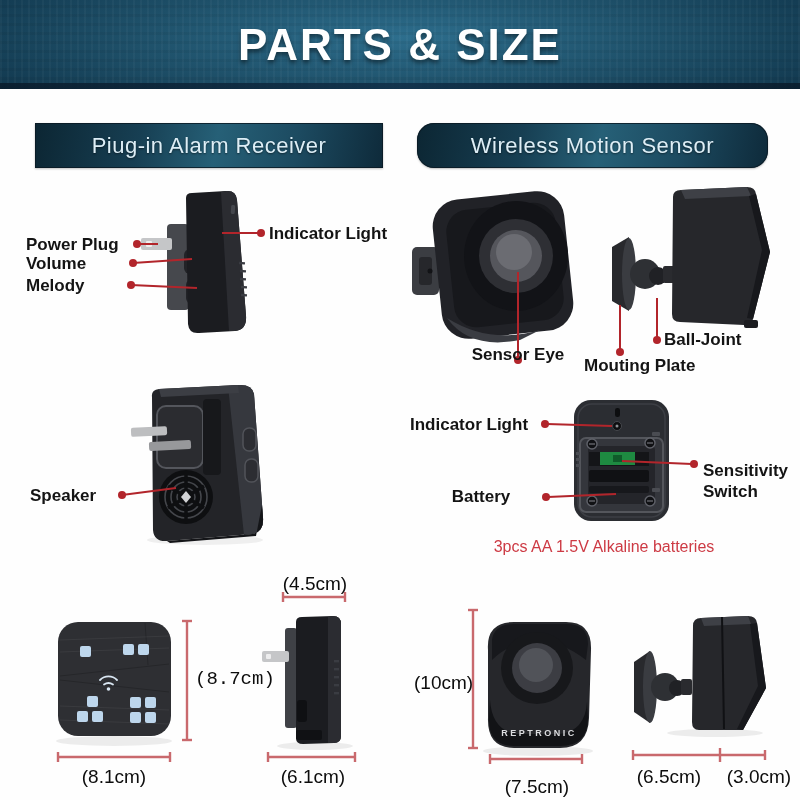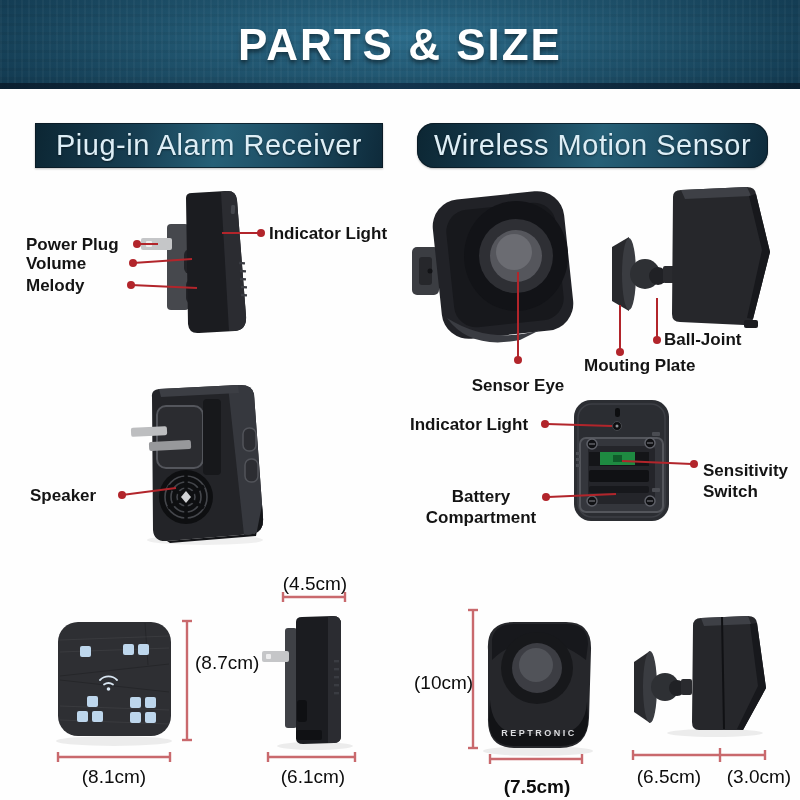--- a/index.html
+++ b/index.html
@@ -28,21 +28,21 @@
     text-shadow:0 3px 4px rgba(0,0,0,.45);
   }
   
   .section-bar {
     position:absolute; top:123px; height:45px;
     background:linear-gradient(100deg, #0c2633 0%, #173f53 30%, #266077 52%, #1c4a60 75%, #0e2a3a 100%);
     box-shadow:inset 0 0 0 1px rgba(10,25,35,.8), 0 1px 2px rgba(0,0,0,.25);
     display:flex; align-items:center; justify-content:center;
   }
   .section-bar .bar-text {
-    color:#ddeef6; font-size:29px; letter-spacing:.5px;
+    color:#ddeef6; font-size:22px; letter-spacing:.5px;
     text-shadow:0 1px 2px rgba(0,0,0,.5);
   }
   #bar-receiver { left:35px; width:348px; }
   #bar-sensor  { left:417px; width:351px;border-radius:17px; }
   
   .part-label {
     position:absolute; color:#141414; font-size:17px; font-weight:bold;
     line-height:21px; white-space:nowrap;
   }
   .dim-label {
@@ -344,40 +344,40 @@
       </g>
     </g>
   </svg>
 
   <div class="part-label ta-r" style="left:26px; top:234px; width:104px;">Power Plug</div>
   <div class="part-label ta-r" style="left:26px; top:253px; width:102px;">Volume</div>
   <div class="part-label ta-r" style="left:26px; top:275px; width:100px;">Melody</div>
   <div class="part-label ta-l" style="left:269px; top:223px; width:130px;">Indicator Light</div>
   <div class="part-label ta-r" style="left:30px; top:485px; width:84px;">Speaker</div>
 
-  <div class="part-label ta-c" style="left:468px; top:375px; width:100px;">Sensor Eye</div>
+  <div class="part-label ta-c" style="left:468px; top:344px; width:100px;">Sensor Eye</div>
   <div class="part-label ta-l" style="left:664px; top:329px; width:110px;">Ball-Joint</div>
   <div class="part-label ta-l" style="left:584px; top:355px; width:126px;">Mouting Plate</div>
   <div class="part-label ta-r" style="left:410px; top:414px; width:126px;">Indicator Light</div>
   <div class="part-label ta-l" style="left:703px; top:460px; width:96px;">
     <div>Sensitivity</div>
     <div>Switch</div>
   </div>
   <div class="part-label ta-c" style="left:418px; top:486px; width:126px;">
     <div>Battery</div>
-    <div>Compartment</div>
   </div>
 
   <div class="note-text" style="left:420px; top:537px; width:368px;">
+    <div>3pcs AA 1.5V Alkaline batteries</div>
   </div>
 
   <div class="brand-text" style="left:494px; top:728px; width:90px;">REPTRONIC</div>
 
   <div class="dim-label" style="left:282px; top:573px; width:66px;">(4.5cm)</div>
-  <div class="dim-label ta-l" style="left:195px; top:652px; width:70px;">(8.7cm)</div>
+  <div class="dim-label ta-l" style="left:195px; top:668px; width:70px;font-family:Liberation Mono, monospace;">(8.7cm)</div>
   <div class="dim-label" style="left:61px; top:766px; width:106px;">(8.1cm)</div>
   <div class="dim-label" style="left:276px; top:766px; width:74px;">(6.1cm)</div>
   <div class="dim-label ta-l" style="left:414px; top:672px; width:56px;">(10cm)</div>
-  <div class="dim-label" style="left:498px; top:776px; width:78px;font-weight:bold;">(7.5cm)</div>
+  <div class="dim-label" style="left:498px; top:776px; width:78px;">(7.5cm)</div>
   <div class="dim-label" style="left:634px; top:766px; width:70px;">(6.5cm)</div>
   <div class="dim-label" style="left:724px; top:766px; width:70px;">(3.0cm)</div>
 
 </div>
 
 </body></html>

